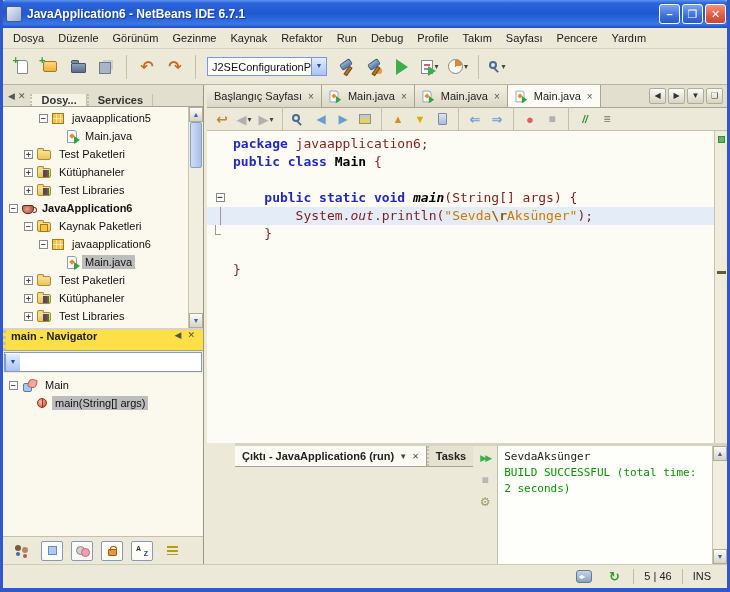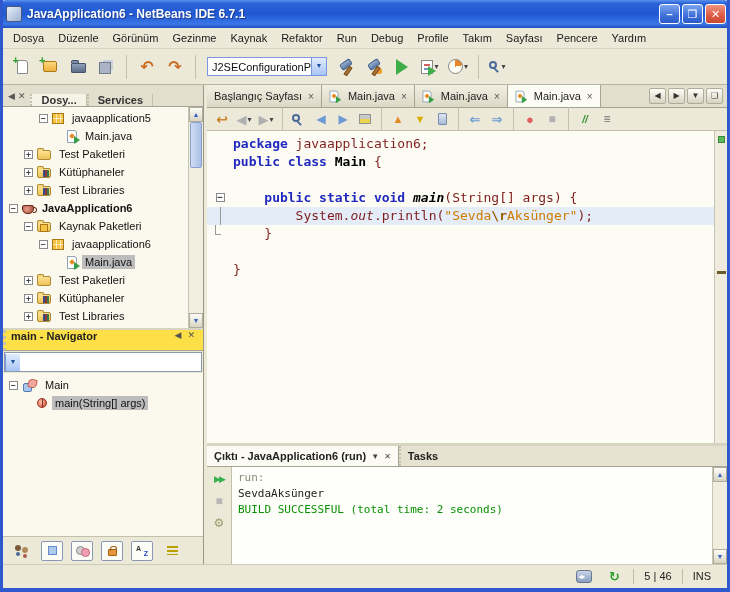--- a/index.html
+++ b/index.html
@@ -153,21 +153,21 @@
   .tok-pl{color:#7f1d1d;}
   .tok-cl{color:#000;font-weight:bold;}
   .tok-mt{color:#000;font-weight:bold;font-style:italic;}
   .tok-fd{color:#7f1d1d;font-style:italic;}
   .tok-st{color:#ce7b00;}
   .tok-es{color:#9a5a00;font-weight:bold;}
   .estripe{width:13px;flex:none;background:#f0ecdd;border-left:1px solid #c8c4b2;position:relative;}
   .estripe .ok{position:absolute;top:5px;left:3px;width:7px;height:7px;background:#5cb85c;border:1px solid #3a8a3a;}
   .estripe .mark{position:absolute;top:45%;left:2px;width:9px;height:3px;background:#6a5a2a;}
   
-  .outpanel{height:121px;flex:none;display:flex;flex-direction:column;border-top:3px solid #d8d4c2;}
+  .outpanel{height:121px;flex:none;display:flex;flex-direction:row;border-top:3px solid #d8d4c2;margin-left:28px;}
   .otabbar{height:21px;flex:none;display:flex;align-items:stretch;background:#e6e2d2;border-bottom:1px solid #a8a494;font-size:11px;}
   .otab{display:flex;align-items:center;gap:5px;padding:0 7px;font-weight:bold;color:#222;border-left:2px dotted #c4c0ae;}
   .otab.active{background:#fcfbf3;border-right:1px solid #a8a494;border-left:none;}
   .otab .mini{font-size:8px;color:#444;}
   .outbody{flex:1;display:flex;min-height:0;}
   .outstrip{width:25px;flex:none;background:#ece9d8;border-right:1px solid #c4c0ae;display:flex;flex-direction:column;align-items:center;padding-top:3px;gap:4px;}
   .outstrip .tbtn{width:20px;height:18px;}
   .outtext{flex:1;background:#fefefa;padding:3px 6px;font:11px/16px "DejaVu Sans Mono",monospace;overflow:hidden;}
   .ol-muted{color:#8a8a74;}
   .ol-plain{color:#222;}
@@ -556,21 +556,20 @@
                 <span class="ig " style="color: rgb(53, 176, 74); font-size: 9px; letter-spacing: -2px; font-weight: bold;">▶▶</span>
               </span>
               <span class="tbtn">
                 <span class="ig " style="color: rgb(184, 184, 184); font-size: 12px;">■</span>
               </span>
               <span class="tbtn">
                 <span class="ig " style="color: rgb(154, 154, 106); font-size: 12px;">⚙</span>
               </span>
             </div>
           <div class="outtext" id="output-text">
-              <div class="ol-muted">run:</div>
               <div class="ol-plain">SevdaAksünger</div>
               <div class="ol-success">BUILD SUCCESSFUL (total time: 2 seconds)</div>
             </div>
           <div class="sb">
             <div class="ar">▲</div>
             <div class="track"></div>
             <div class="ar">▼</div>
           </div>
         </div>
       </div>

